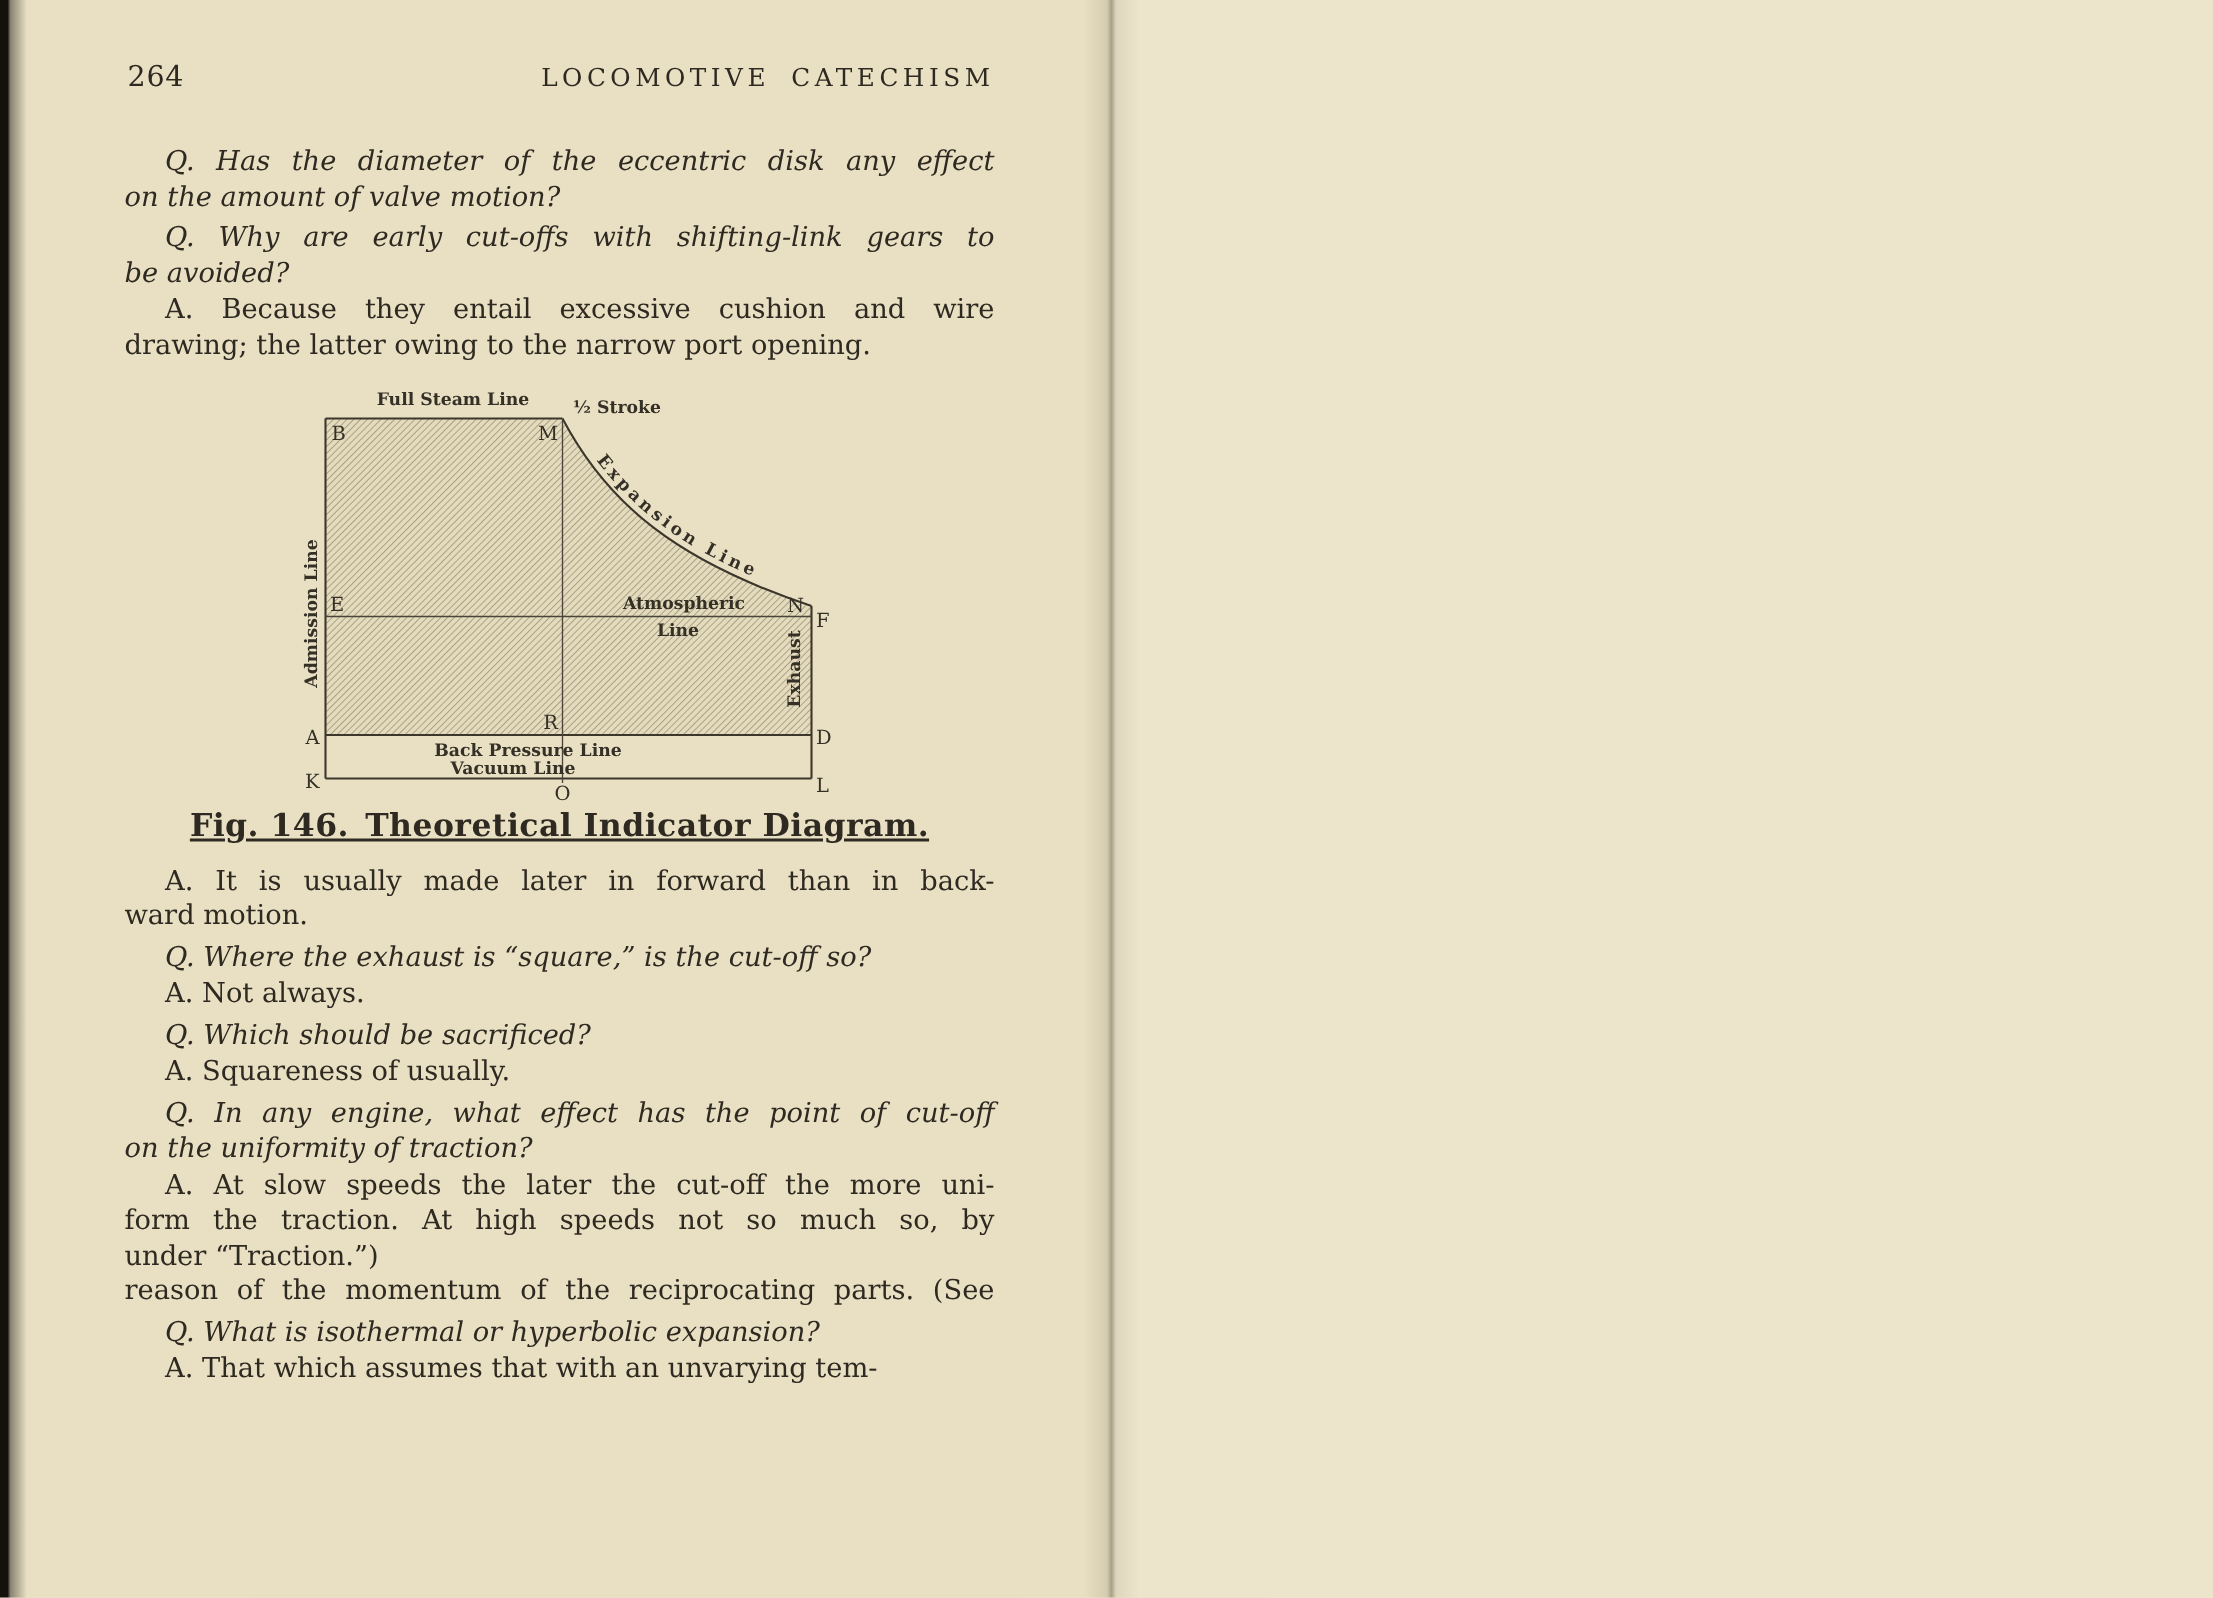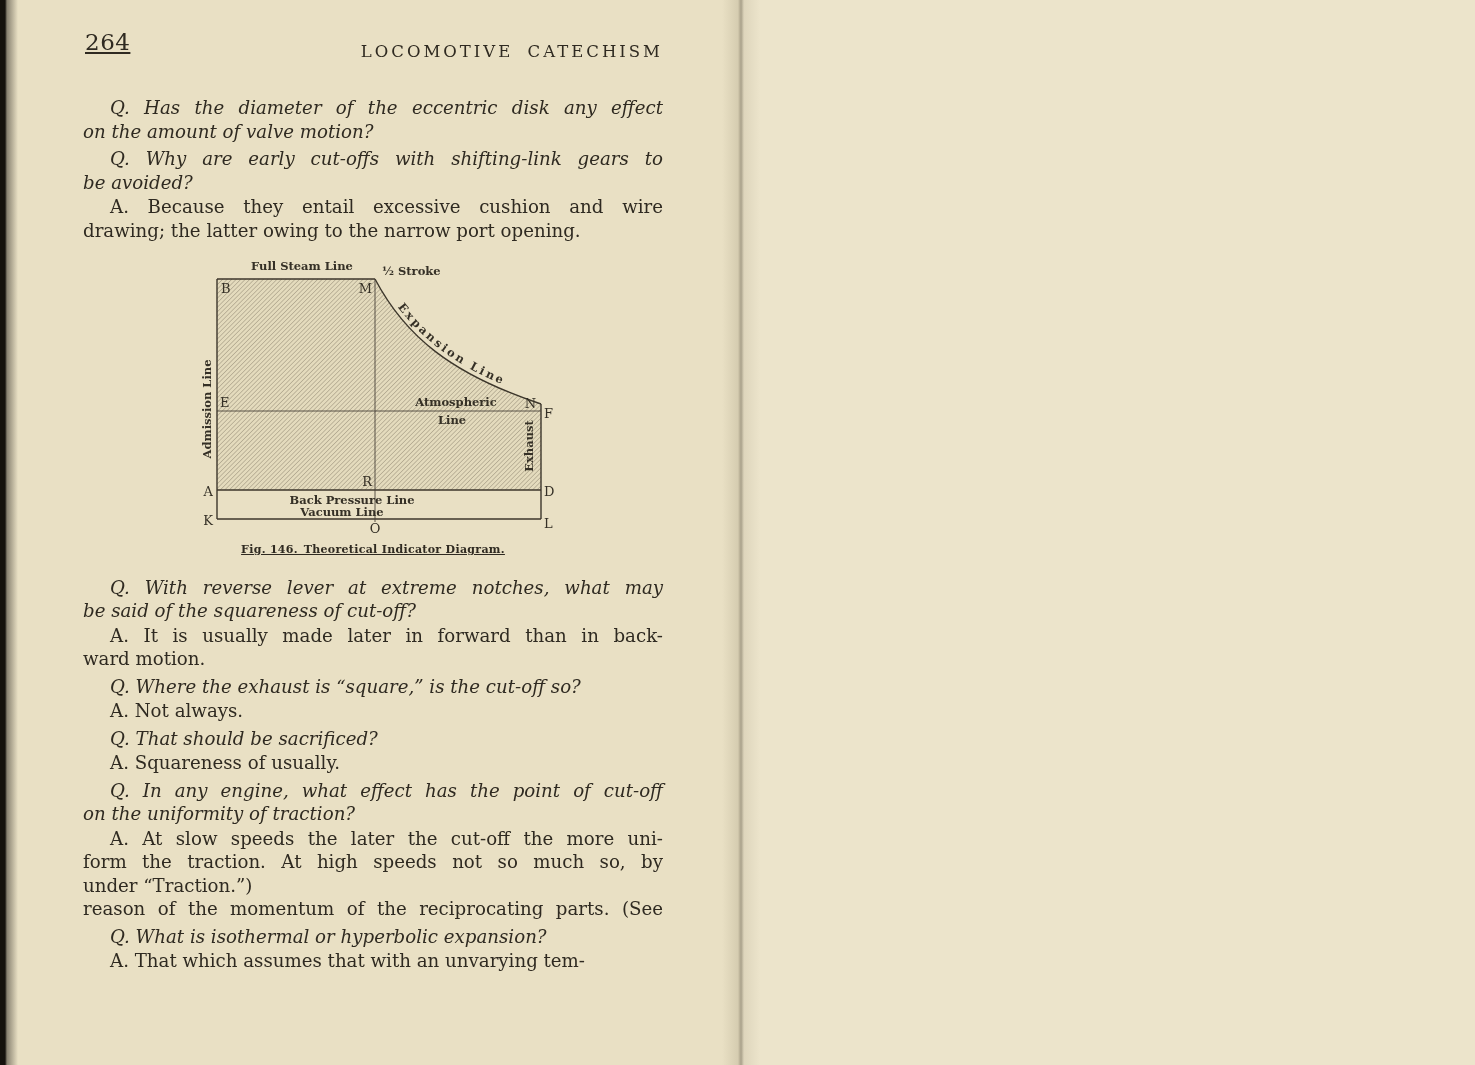--- a/index.html
+++ b/index.html
@@ -12,42 +12,42 @@
   #left-page  { left:0; width:740px; background:#e9e0c4; }
   #right-page { left:740px; width:735px; background:#ece4cb; }
   #scan-edge {
     position:absolute; left:0; top:0; width:18px; height:1065px;
     background:linear-gradient(90deg,#14110c 0,#14110c 5px,rgba(20,17,12,.45) 7px,rgba(20,17,12,0) 18px);
   }
   #page-gutter {
     position:absolute; left:722px; top:0; width:38px; height:1065px;
     background:linear-gradient(90deg,rgba(95,84,58,0) 0%,rgba(95,84,58,.14) 42%,rgba(58,50,32,.38) 50%,rgba(95,84,58,.10) 58%,rgba(95,84,58,0) 100%);
   }
-  .pagenum { position:absolute; top:29px; font-size:23px; letter-spacing:.5px;text-decoration:underline; }
+  .pagenum { position:absolute; top:40px; font-size:19px; letter-spacing:.5px; }
   #left-pagenum  { left:85px; }
   .running-header {
     position:absolute; top:42px; font-size:16.5px; letter-spacing:3px; word-spacing:6px;
   }
   #left-header  { left:83px;  width:580px; text-align:right; }
 
   .column { position:absolute; width:580px; font-size:18.2px; line-height:23.5px; }
   #left-col  { left:83px;  top:92px; }
 
   .para { margin:0; }
   .para.answer { margin-top:1px; }
   .para.question { margin-top:4px; font-style:italic; }
   .line { text-align:justify; text-align-last:justify; }
   .line.last  { text-align-last:left; }
   .line.first { text-indent:27px; }
 
   .figure-block { position:relative; }
   #fig146-block { margin-top:4px; margin-bottom:14px;text-decoration:underline; }
   #fig146-svg { display:block; margin-left:100px; }
   .fig-caption {
-    text-align:center; font-weight:bold; font-size:11px; letter-spacing:.3px;
+    text-align:center; font-weight:bold; font-size:21px; letter-spacing:.3px;
     margin-top:2px; font-style:normal;
   }
   svg text { font-family:"DejaVu Serif", serif; fill:#353026; }
   .pt      { font-size:13px; }
   .diaglbl { font-size:11.5px; font-weight:bold; }
 </style>
 </head>
 <body>
 
 <div class="page" id="left-page">
@@ -116,36 +116,32 @@
         <text class="pt" x="189" y="240" text-anchor="end">R</text>
         <text class="pt" x="361" y="250">D</text>
         <text class="pt" x="30" y="279" text-anchor="end">K</text>
         <text class="pt" x="192" y="287" text-anchor="middle">O</text>
         <text class="pt" x="361" y="282">L</text>
       </svg>
       <div class="fig-caption">Fig. 146. Theoretical Indicator Diagram.</div>
     </div>
 
     <div>
-        <div class="para question">
-          <div class="line first">Q. With reverse lever at extreme notches, what may</div>
-          <div class="line last">be said of the squareness of cut-off?</div>
-        </div>
         <div class="para answer">
           <div class="line first">A. It is usually made later in forward than in back-</div>
           <div class="line last">ward motion.</div>
         </div>
         <div class="para question">
           <div class="line last first">Q. Where the exhaust is “square,” is the cut-off so?</div>
         </div>
         <div class="para answer">
           <div class="line last first">A. Not always.</div>
         </div>
         <div class="para question">
-          <div class="line last first">Q. That should be sacrificed?</div>
+          <div class="line last first">Q. Which should be sacrificed?</div>
         </div>
         <div class="para answer">
           <div class="line last first">A. Squareness of usually.</div>
         </div>
         <div class="para question">
           <div class="line first">Q. In any engine, what effect has the point of cut-off</div>
           <div class="line last">on the uniformity of traction?</div>
         </div>
         <div class="para answer">
           <div class="line first">A. At slow speeds the later the cut-off the more uni-</div>

